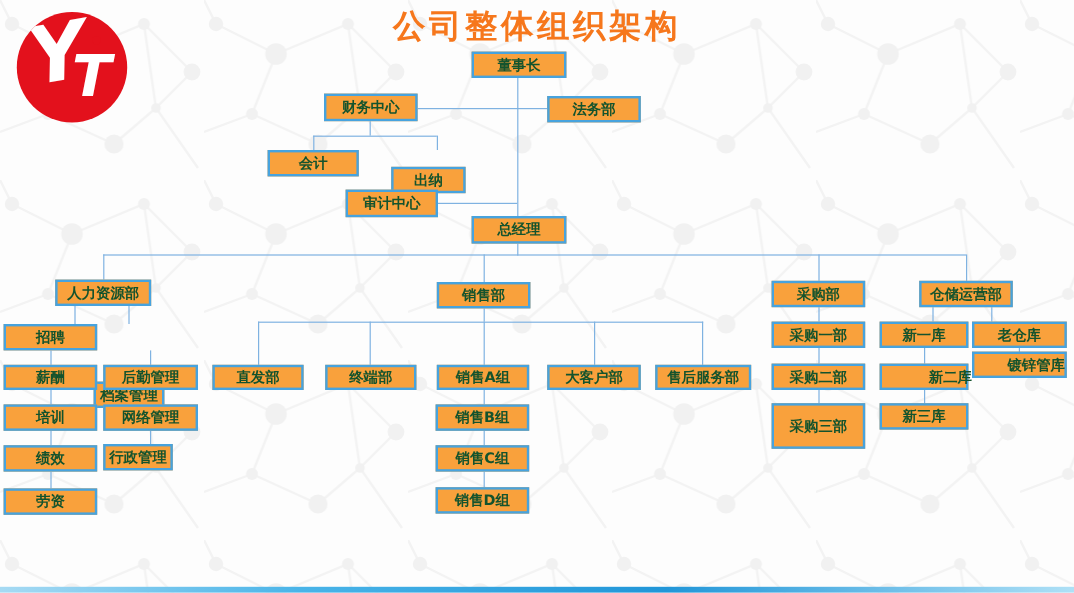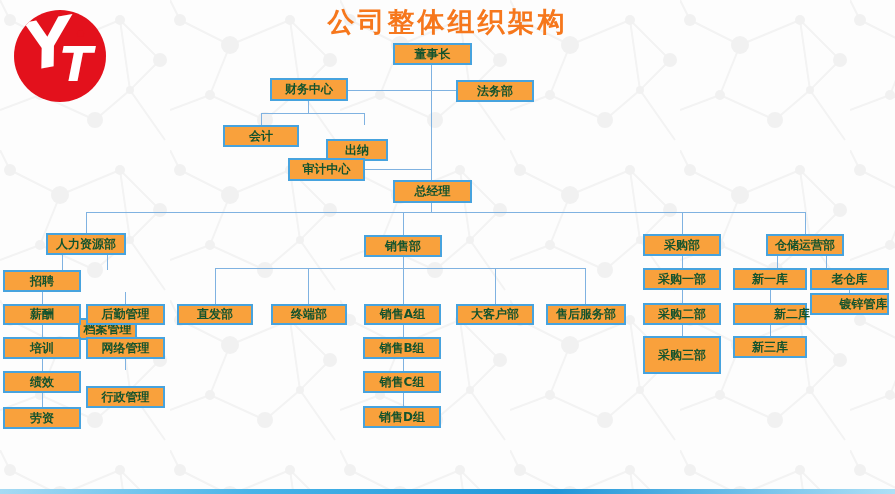--- a/index.html
+++ b/index.html
@@ -131,21 +131,21 @@
 <div class="node" style="left:364px;top:235px;width:78px;height:22px;">销售部</div>
 <div class="node" style="left:643px;top:234px;width:78px;height:22px;">采购部</div>
 <div class="node" style="left:766px;top:234px;width:78px;height:22px;">仓储运营部</div>
 <div class="node" style="left:3px;top:270px;width:78px;height:22px;">招聘</div>
 <div class="node" style="left:78px;top:270px;width:59px;height:22px;margin-top:48px;">档案管理</div>
 <div class="node" style="left:3px;top:304px;width:78px;height:21px;">薪酬</div>
 <div class="node" style="left:86px;top:304px;width:79px;height:21px;">后勤管理</div>
 <div class="node" style="left:3px;top:337px;width:78px;height:22px;">培训</div>
 <div class="node" style="left:86px;top:337px;width:79px;height:22px;">网络管理</div>
 <div class="node" style="left:3px;top:371px;width:78px;height:22px;">绩效</div>
-<div class="node" style="left:86px;top:370px;width:79px;height:22px;margin-top:16px;">行政管理</div>
+<div class="node" style="left:86px;top:370px;width:58px;height:22px;">行政管理</div>
 <div class="node" style="left:3px;top:407px;width:78px;height:22px;">劳资</div>
 <div class="node" style="left:177px;top:304px;width:76px;height:21px;">直发部</div>
 <div class="node" style="left:271px;top:304px;width:76px;height:21px;">终端部</div>
 <div class="node" style="left:364px;top:304px;width:77px;height:21px;">销售A组</div>
 <div class="node" style="left:456px;top:304px;width:78px;height:21px;">大客户部</div>
 <div class="node" style="left:546px;top:304px;width:80px;height:21px;">售后服务部</div>
 <div class="node" style="left:363px;top:337px;width:78px;height:22px;">销售B组</div>
 <div class="node" style="left:363px;top:371px;width:78px;height:22px;">销售C组</div>
 <div class="node" style="left:363px;top:406px;width:78px;height:22px;">销售D组</div>
 <div class="node" style="left:643px;top:268px;width:78px;height:22px;">采购一部</div>

